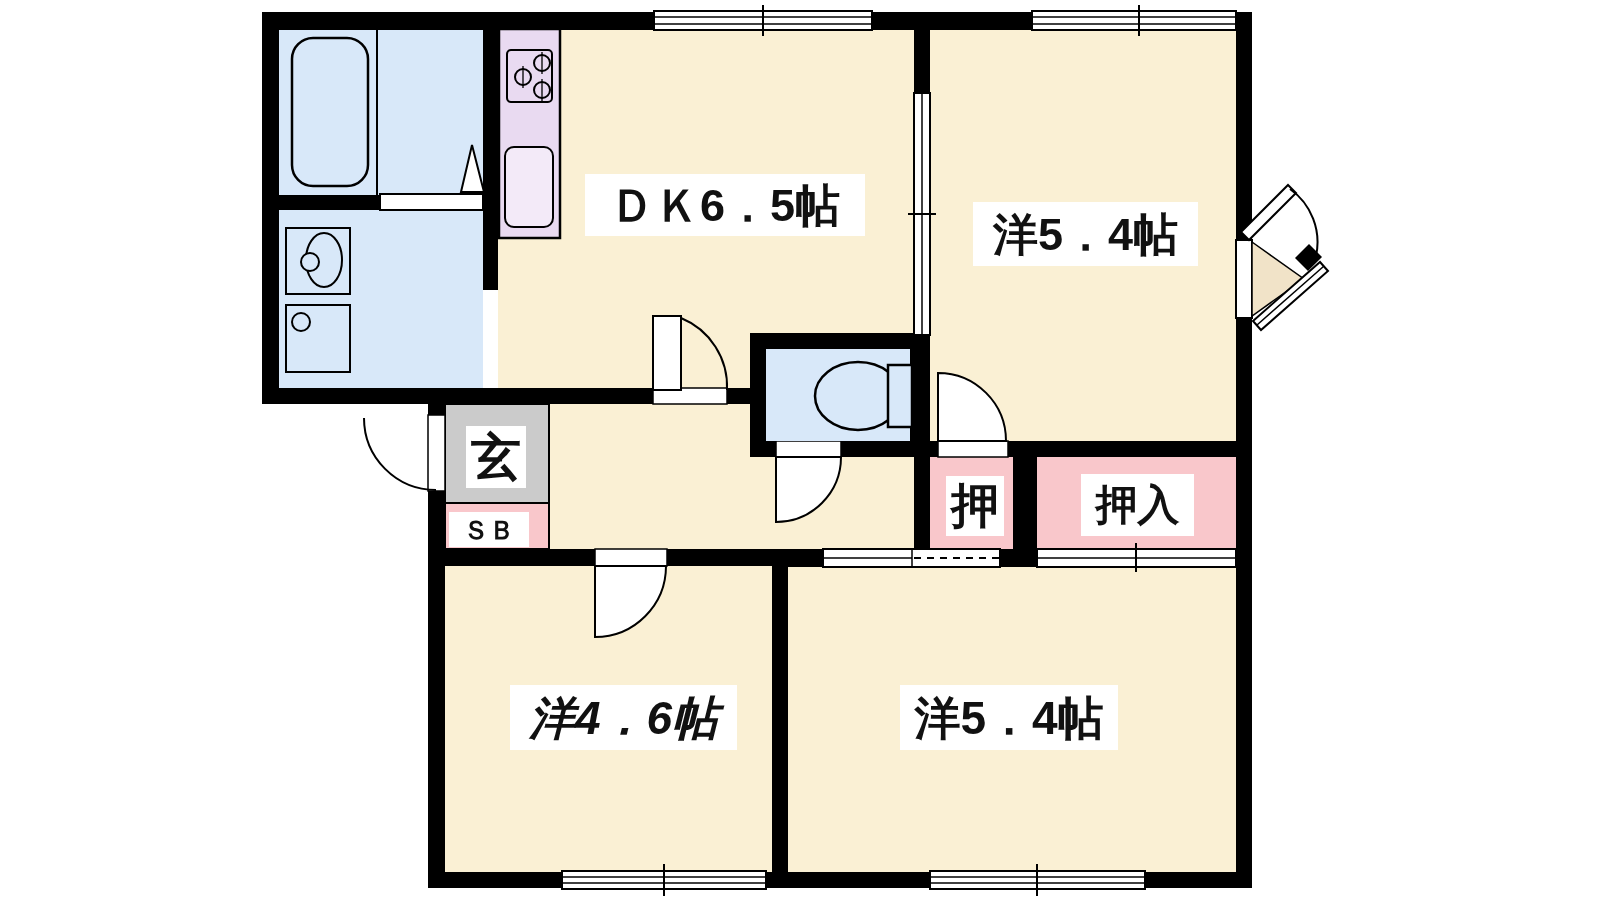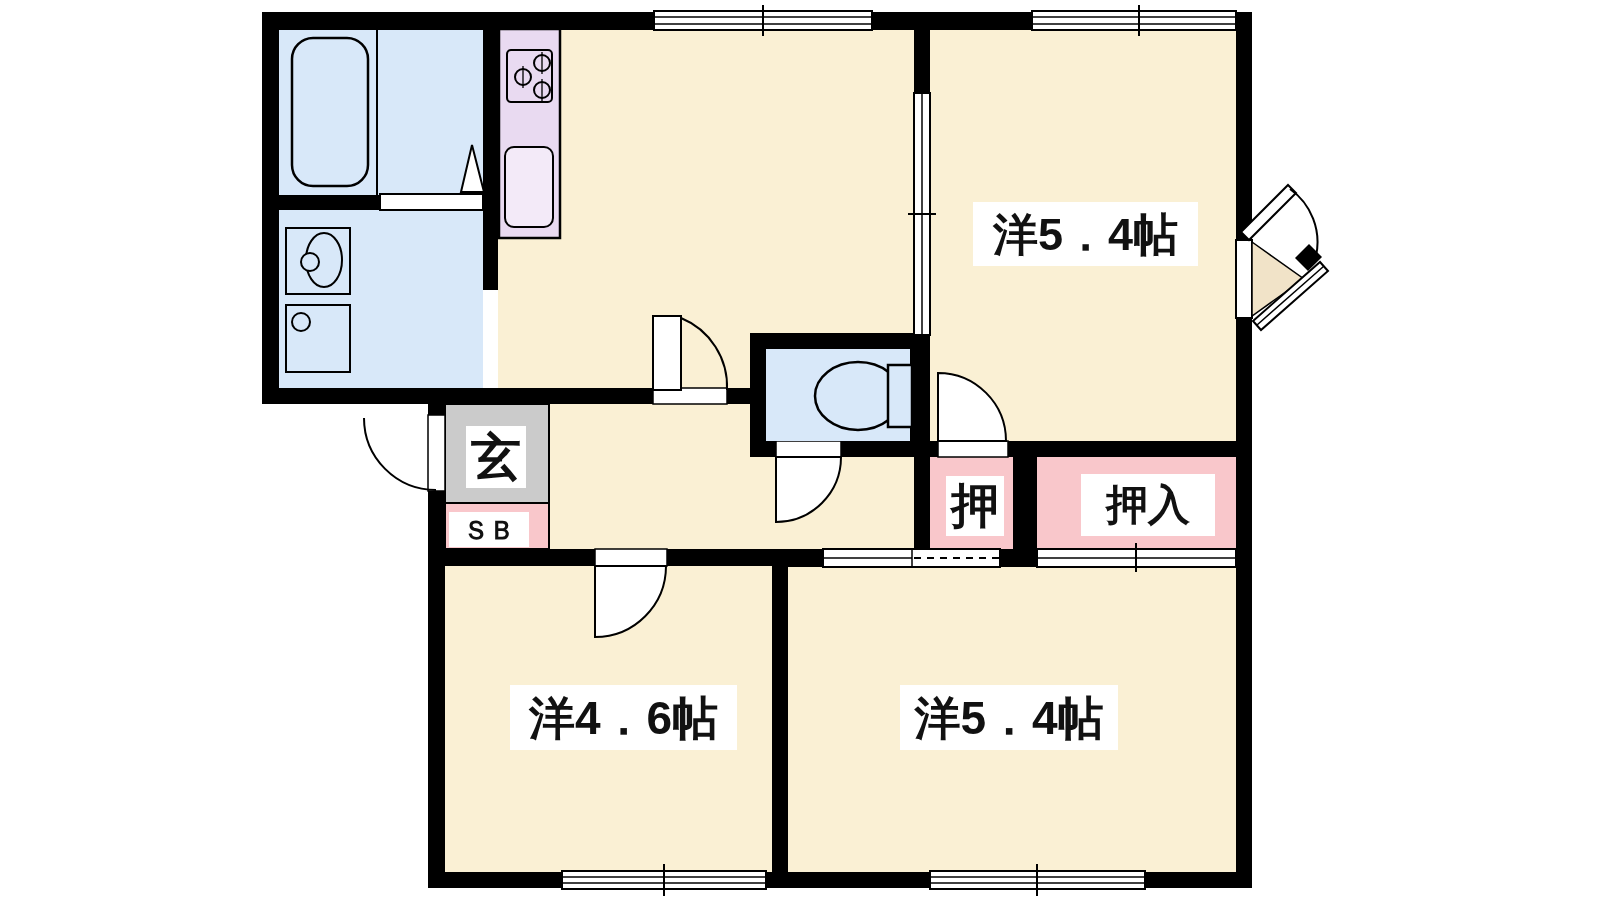--- a/index.html
+++ b/index.html
@@ -8,26 +8,26 @@
     font-family:"Liberation Sans", sans-serif;
   }
   #plan svg{position:absolute;left:0;top:0;}
   .label{
     position:absolute;background:#fff;color:#111;
     display:flex;align-items:center;justify-content:center;
     font-weight:600;white-space:nowrap;line-height:1;
   }
   .lbl-dk      {left:585px;top:174px;width:280px;height:62px;font-size:45px;}
   .lbl-wtop    {left:973px;top:202px;width:225px;height:64px;font-size:45px;}
-  .lbl-wbl     {left:510px;top:685px;width:227px;height:65px;font-size:46px;}
+  .lbl-wbl     {left:510px;top:685px;width:227px;height:65px;font-size:46px;font-style:italic;}
   .lbl-wbr     {left:900px;top:685px;width:218px;height:65px;font-size:46px;}
   .lbl-gen     {left:466px;top:426px;width:60px;height:62px;font-size:50px;}
   .lbl-sb      {left:449px;top:512px;width:80px;height:35px;font-size:26px;font-weight:700;}
   .lbl-oshi    {left:946px;top:476px;width:58px;height:60px;font-size:48px;}
-  .lbl-oshiire {left:1081px;top:474px;width:134px;height:62px;font-size:42px;}
+  .lbl-oshiire {left:1081px;top:474px;width:113px;height:62px;font-size:42px;}
 </style>
 </head>
 <body>
 
 <div id="plan">
 <svg width="1600" height="900" viewBox="0 0 1600 900">
 
   <g>
     <rect x="498" y="29" width="416" height="538" fill="#FAF0D4"></rect>
     <rect x="930" y="29" width="306" height="428" fill="#FAF0D4"></rect>
@@ -181,20 +181,21 @@
     <g>
       <rect x="766" y="349" width="144" height="92" fill="#D8E8F9"></rect>
       <g>
         <ellipse cx="858" cy="396" rx="43" ry="34" fill="#D8E8F9" stroke="#000" stroke-width="2.5"></ellipse>
         <rect x="888" y="365" width="24" height="62" fill="#D8E8F9" stroke="#000" stroke-width="2.5"></rect>
       </g>
     </g>
   </g>
 </svg>
 
+  <div class="label lbl-dk">ＤＫ6．5帖</div>
   <div class="label lbl-wtop">洋5．4帖</div>
   <div class="label lbl-wbl">洋4．6帖</div>
   <div class="label lbl-wbr">洋5．4帖</div>
   <div class="label lbl-gen">玄</div>
   <div class="label lbl-sb">ＳＢ</div>
   <div class="label lbl-oshi">押</div>
   <div class="label lbl-oshiire">押入</div>
 </div>
 
 </body></html>

